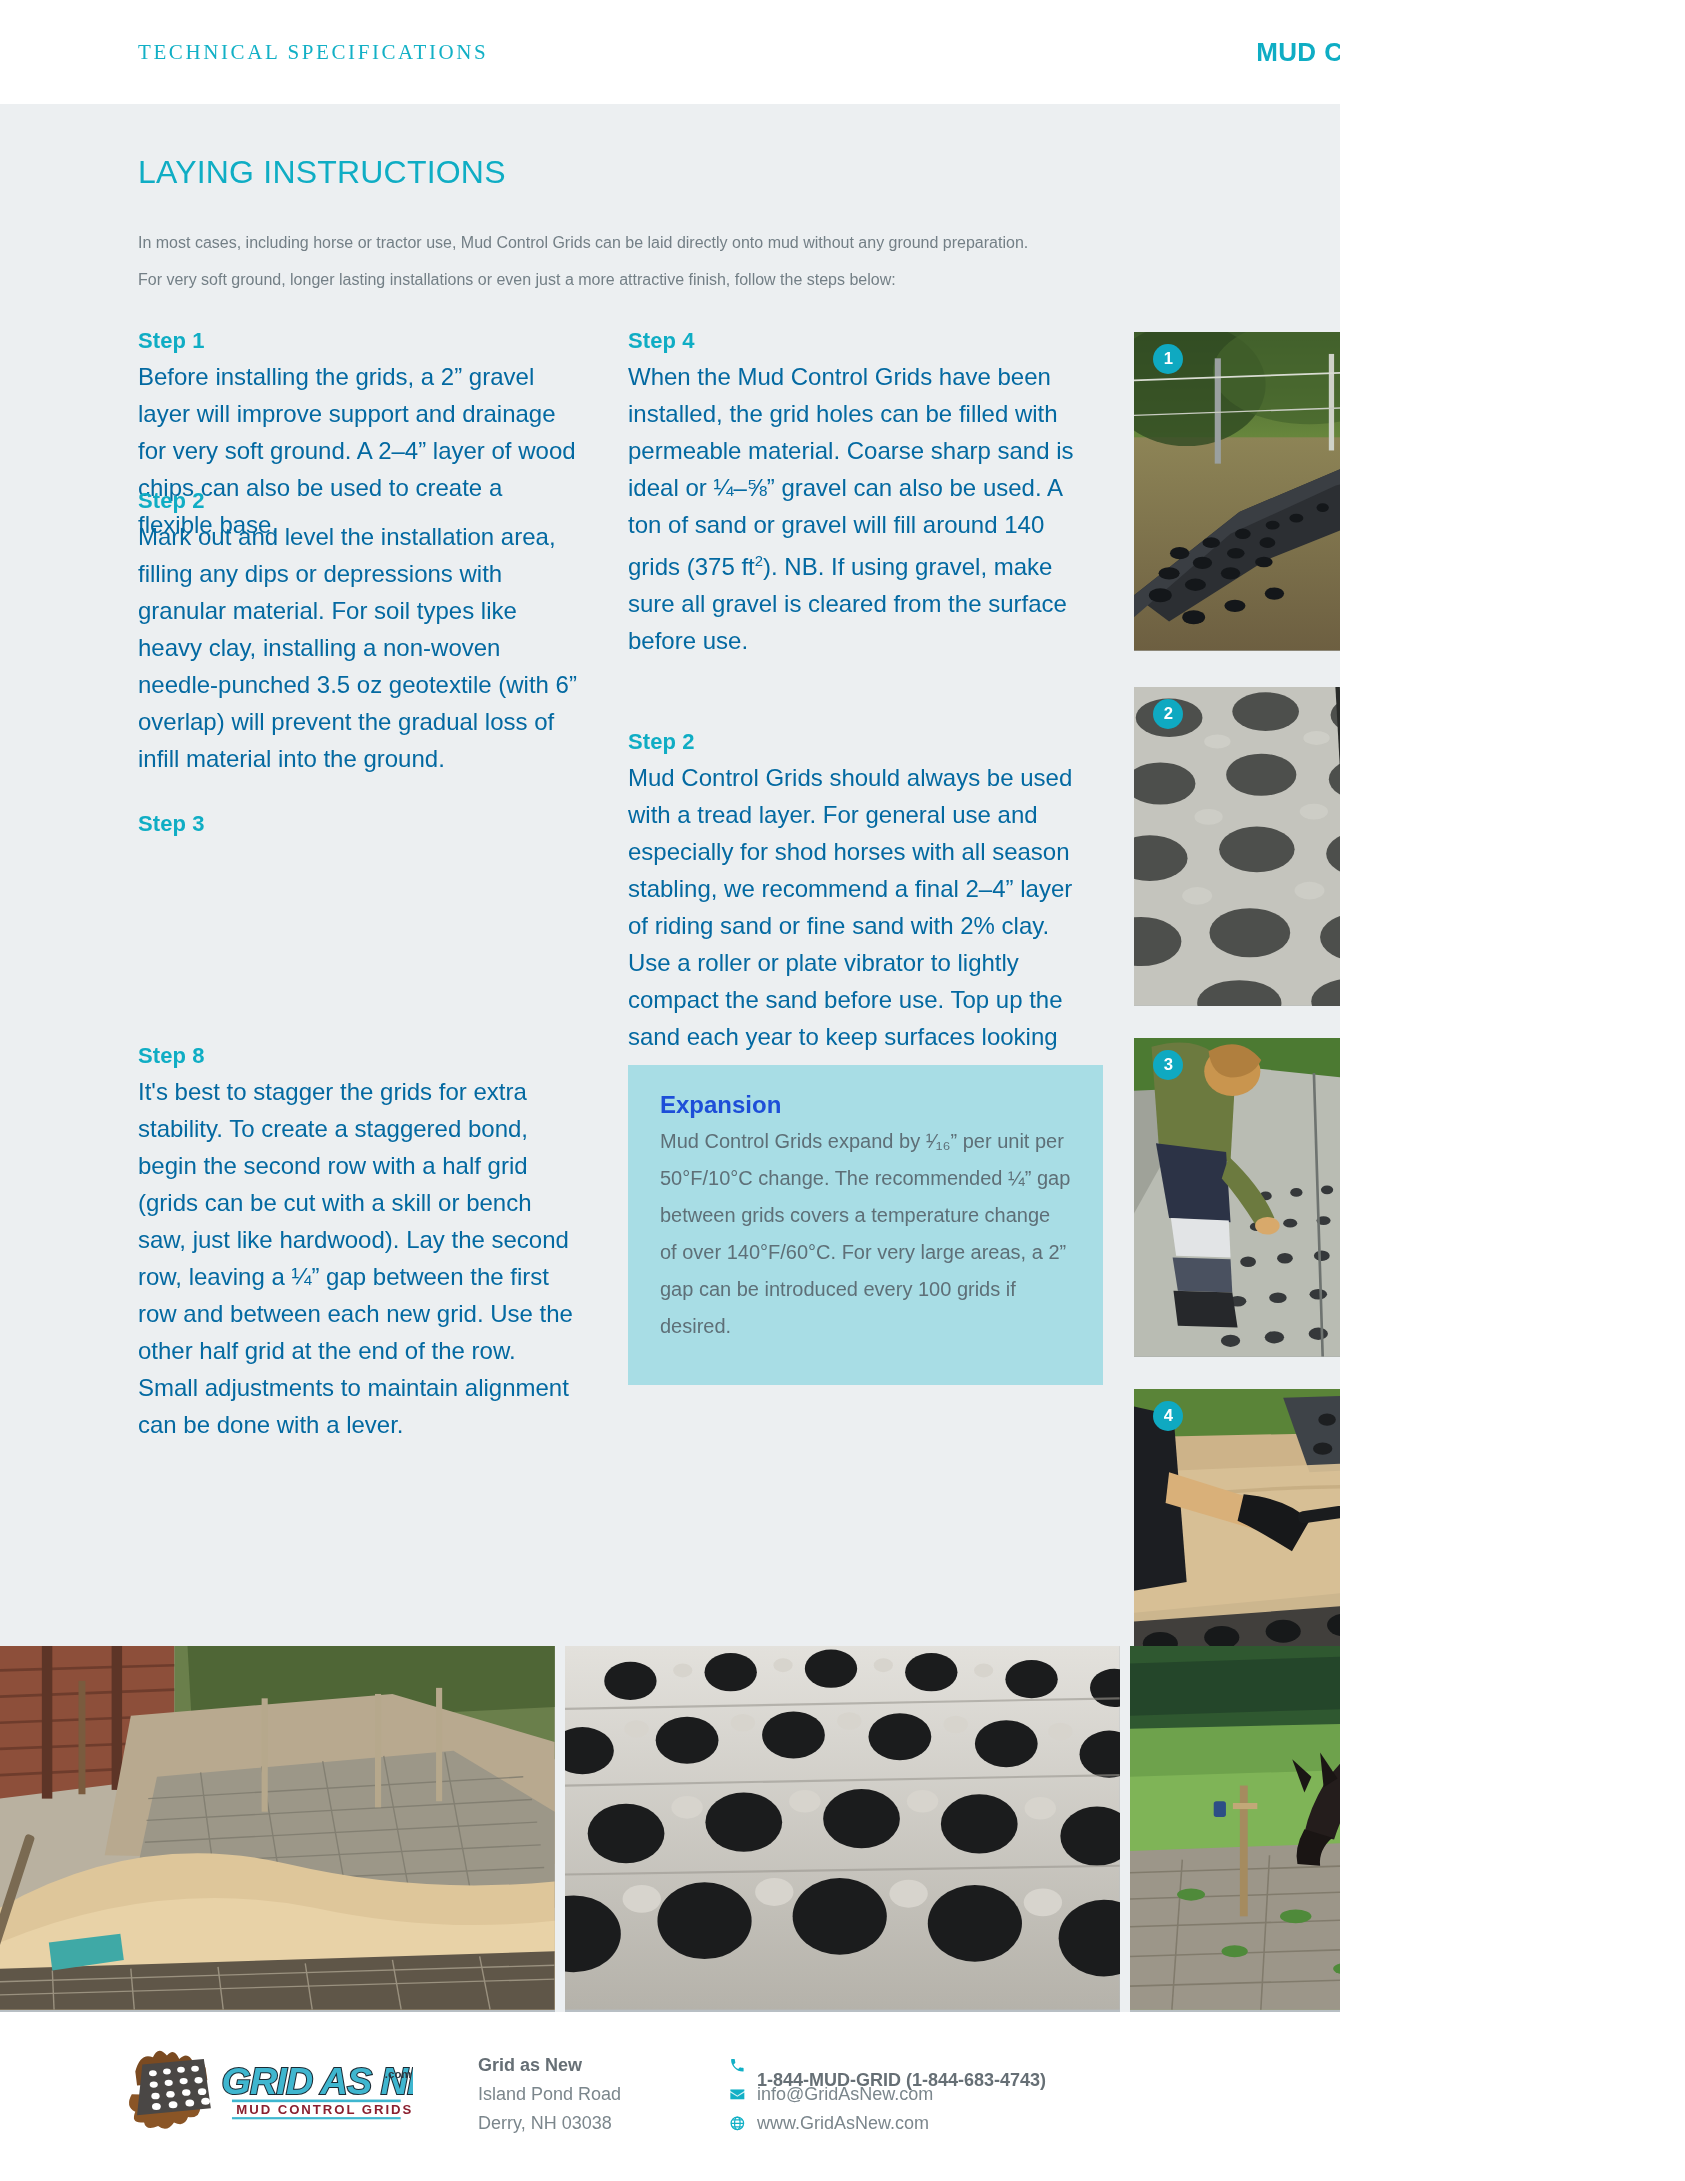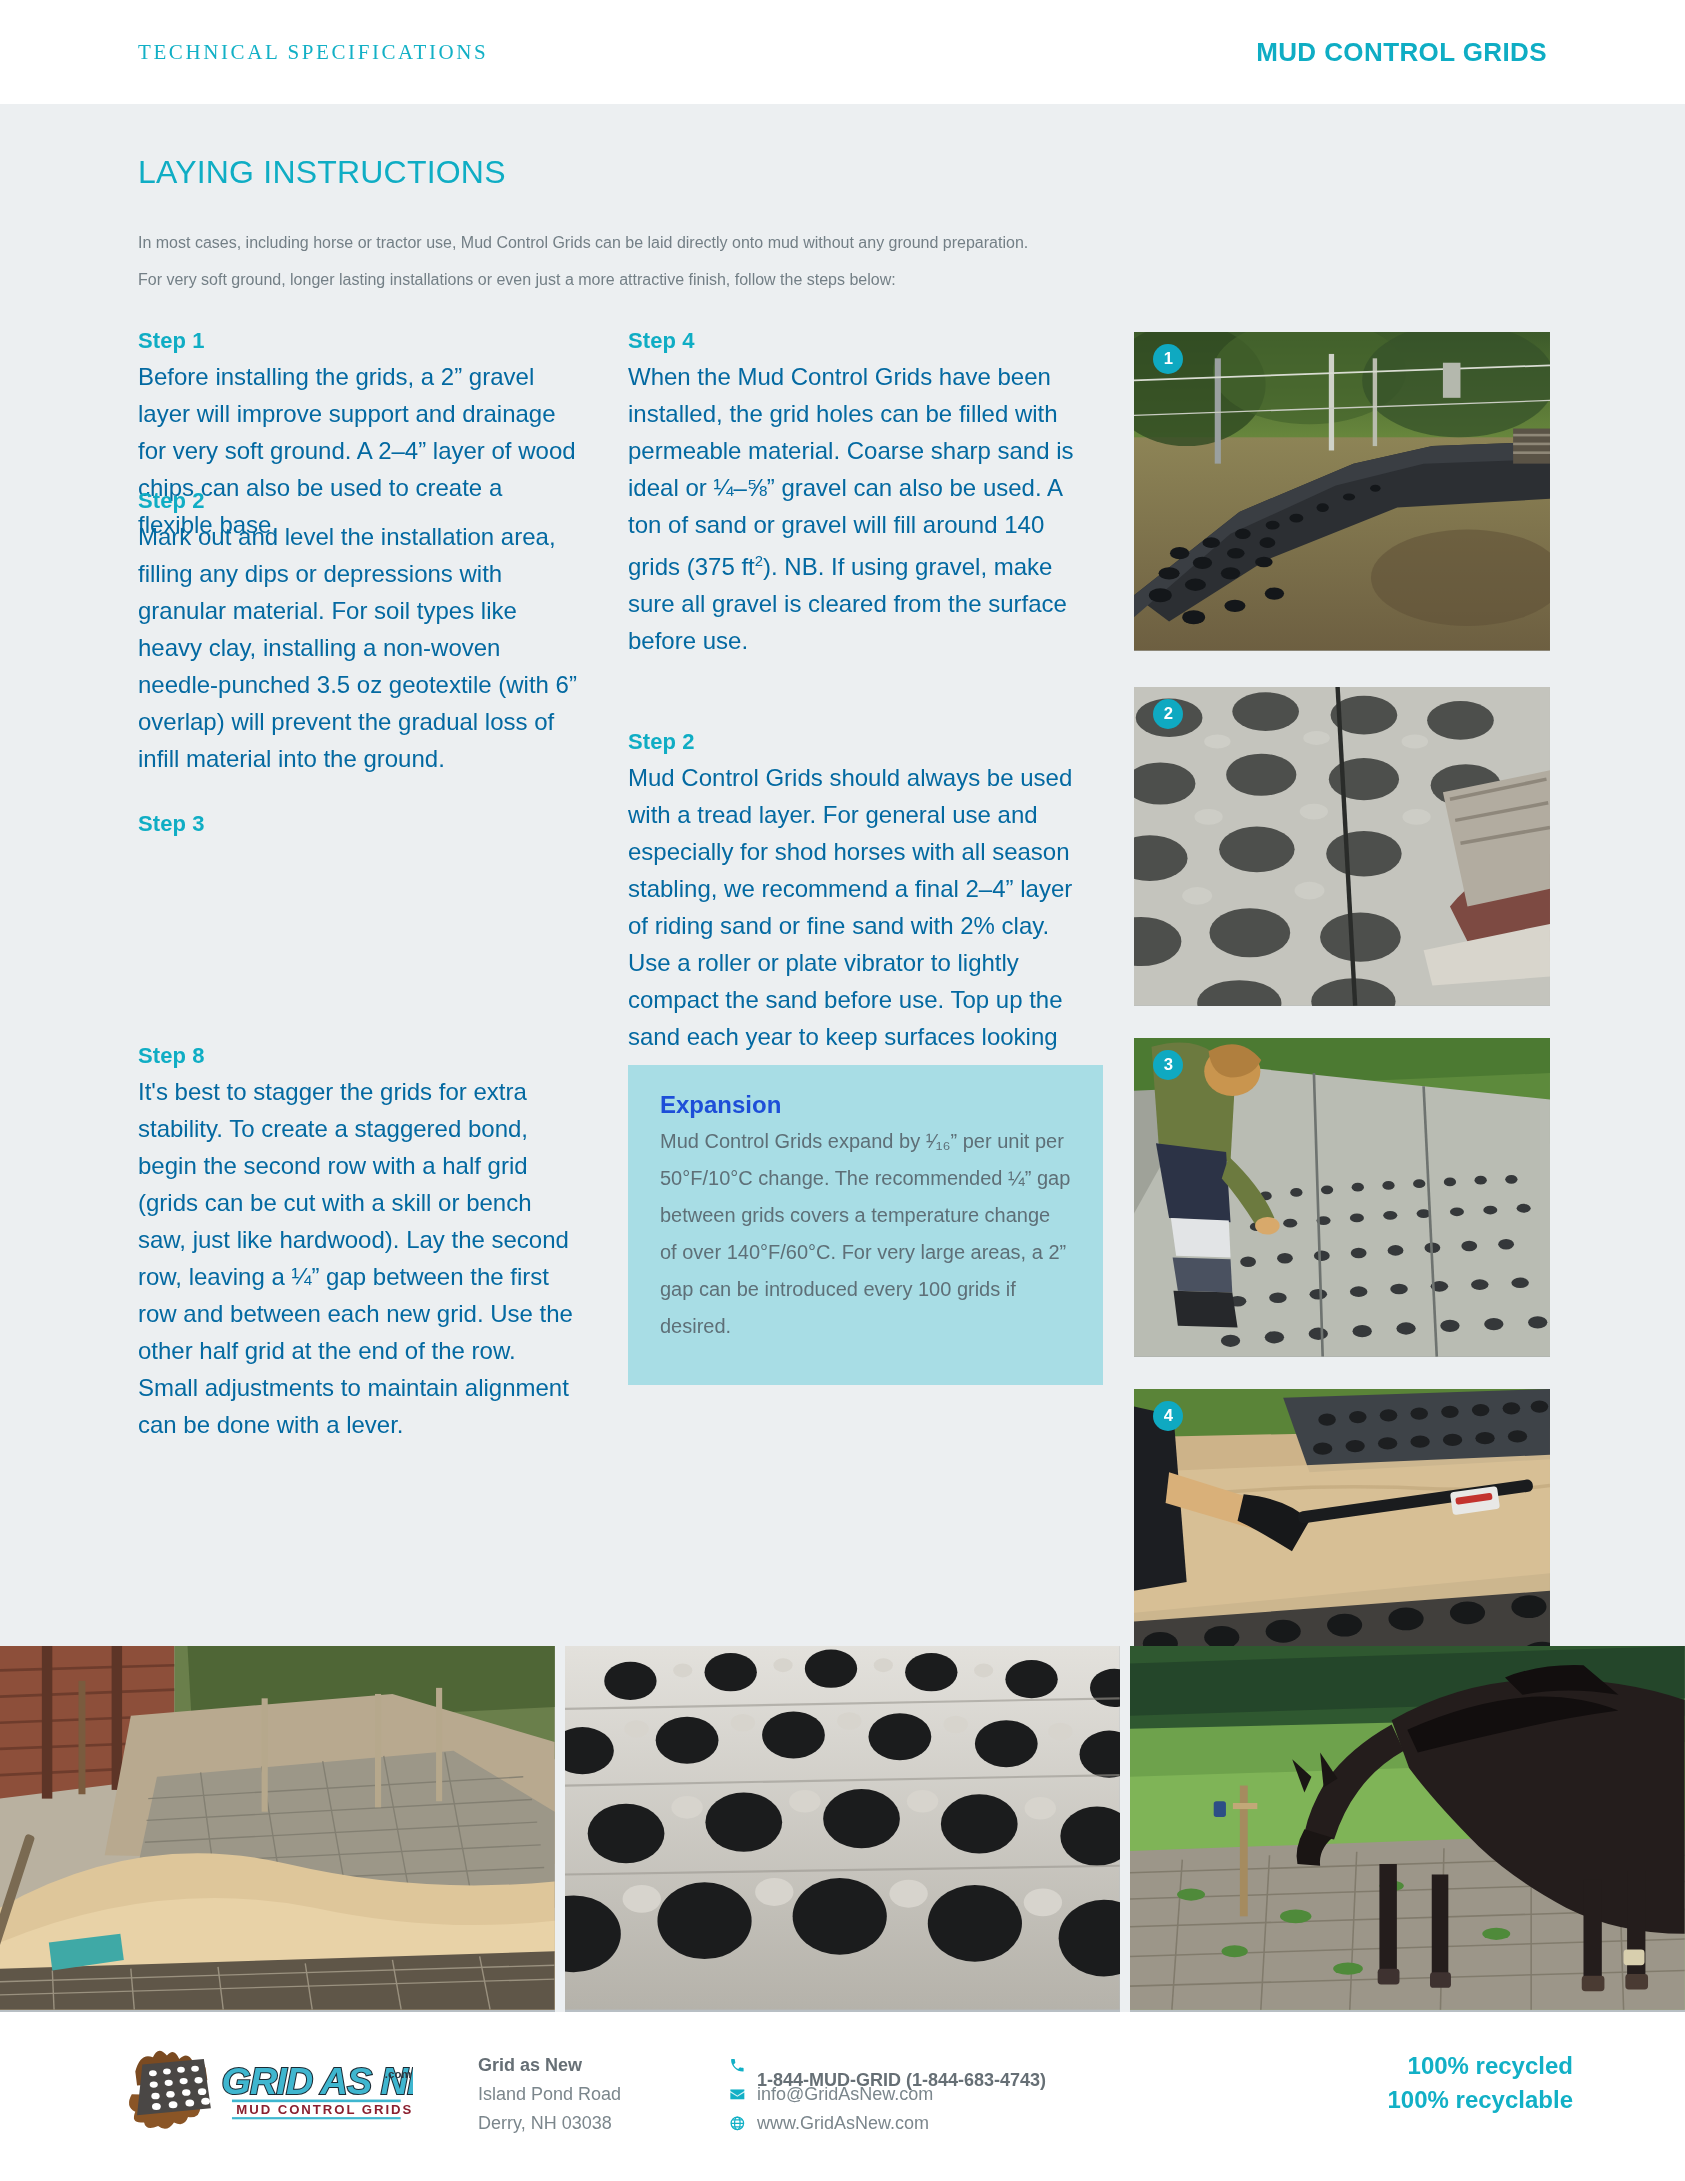--- a/index.html
+++ b/index.html
@@ -5,21 +5,21 @@
   * { box-sizing: border-box; margin: 0; padding: 0; }
 
   html, body {
     width: 1685px;
     background: #ffffff;
     font-family: "Liberation Sans", sans-serif;
   }
 
   .page {
     position: relative;
-    width: 1685px;
+    width: 1340px;
     height: 2181px;
     background: #eceff1;
     overflow: hidden;
   }
 
   
   .header {
     position: absolute;
     top: 0; left: 0;
     width: 1685px;

